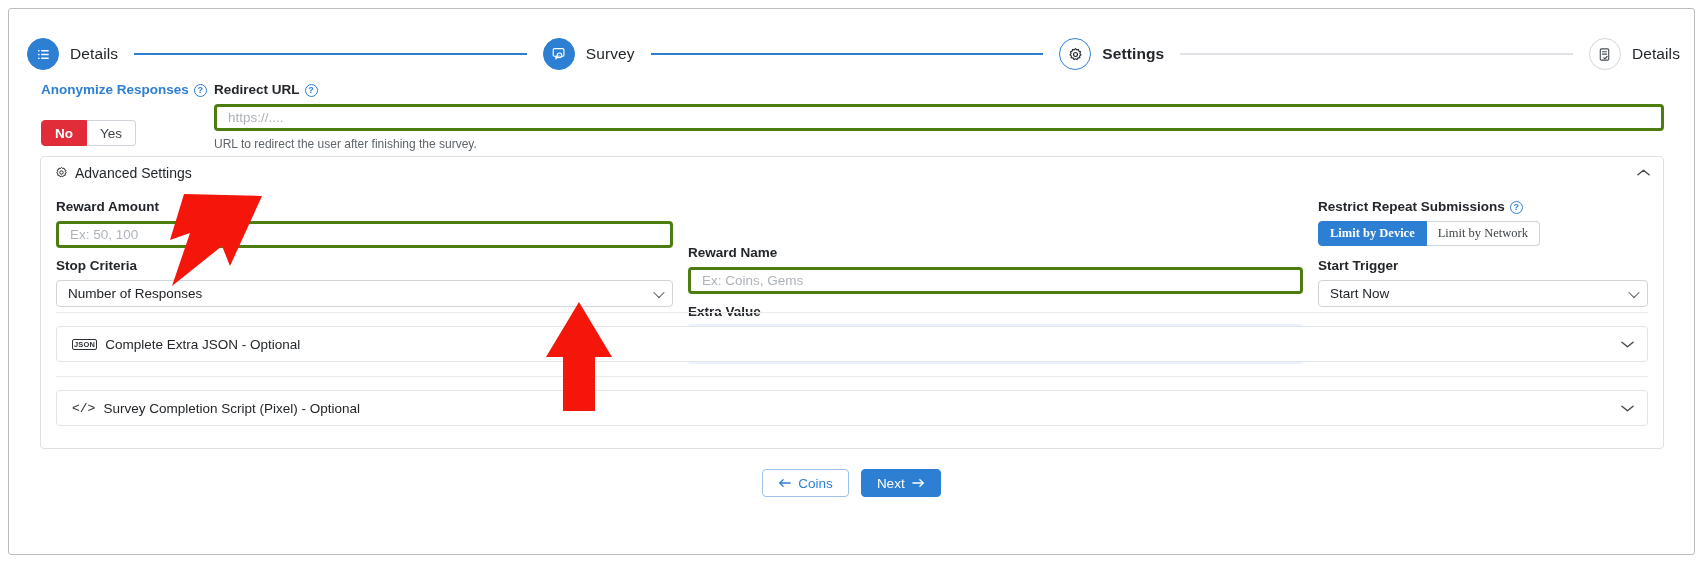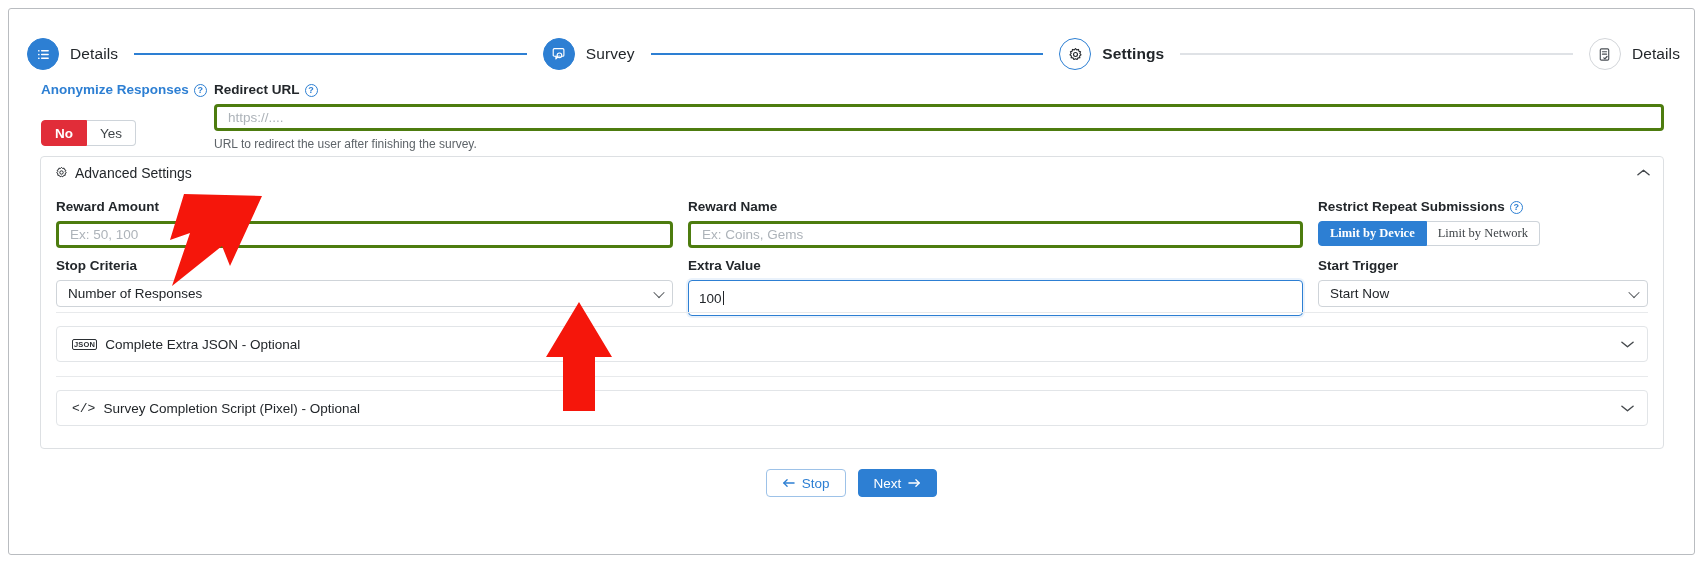--- a/index.html
+++ b/index.html
@@ -95,21 +95,21 @@
     border-bottom:1px solid transparent;
   }
   .panel-head .ttl { display:flex; align-items:center; gap:7px; }
   .chev { margin-left:auto; color:#44484c; font-size:13px; line-height:1; }
 
   .grid3 { position:absolute; left:15px; right:15px; display:flex; gap:15px; }
   .g-col { display:flex; flex-direction:column; }
   .row1 { top:42px; }
   .row2 { top:101px; }
   .col-a { width:617px; }
-  .col-b { width:615px; }
+  .col-b { width:615px;margin-top:46px; }
   .col-c { flex:1 1 auto; }
   .g-label { font-size:13.5px; font-weight:bold; color:#23272b; margin-bottom:7px;
              display:flex; align-items:center; gap:5px; white-space:nowrap; }
 
   .select-wrap { position:relative; }
   .select-box {
     width:100%; height:27px;
     border:1px solid #cfd4d9; border-radius:4px;
     background:#fff; font-size:13.5px; color:#212529;
     padding:0 26px 0 11px;
@@ -367,21 +367,21 @@
   </div>
 
   <div class="footer">
     <div class="btn btn-back">
       <span>
         <svg class="icon-svg" width="13" height="10" viewBox="0 0 14 10" fill="none" stroke="#2d7fd3" stroke-width="1.4" stroke-linecap="round" stroke-linejoin="round">
           <line x1="13" y1="5" x2="2" y2="5"></line>
           <path d="M5.5 1.5 L2 5 L5.5 8.5"></path>
         </svg>
       </span>
-      <span>Stop</span>
+      <span>Coins</span>
     </div>
     <div class="btn btn-next">
       <span>Next</span>
       <span>
         <svg class="icon-svg" width="13" height="10" viewBox="0 0 14 10" fill="none" stroke="#ffffff" stroke-width="1.4" stroke-linecap="round" stroke-linejoin="round">
           <line x1="1" y1="5" x2="12" y2="5"></line>
           <path d="M8.5 1.5 L12 5 L8.5 8.5"></path>
         </svg>
       </span>
     </div>

